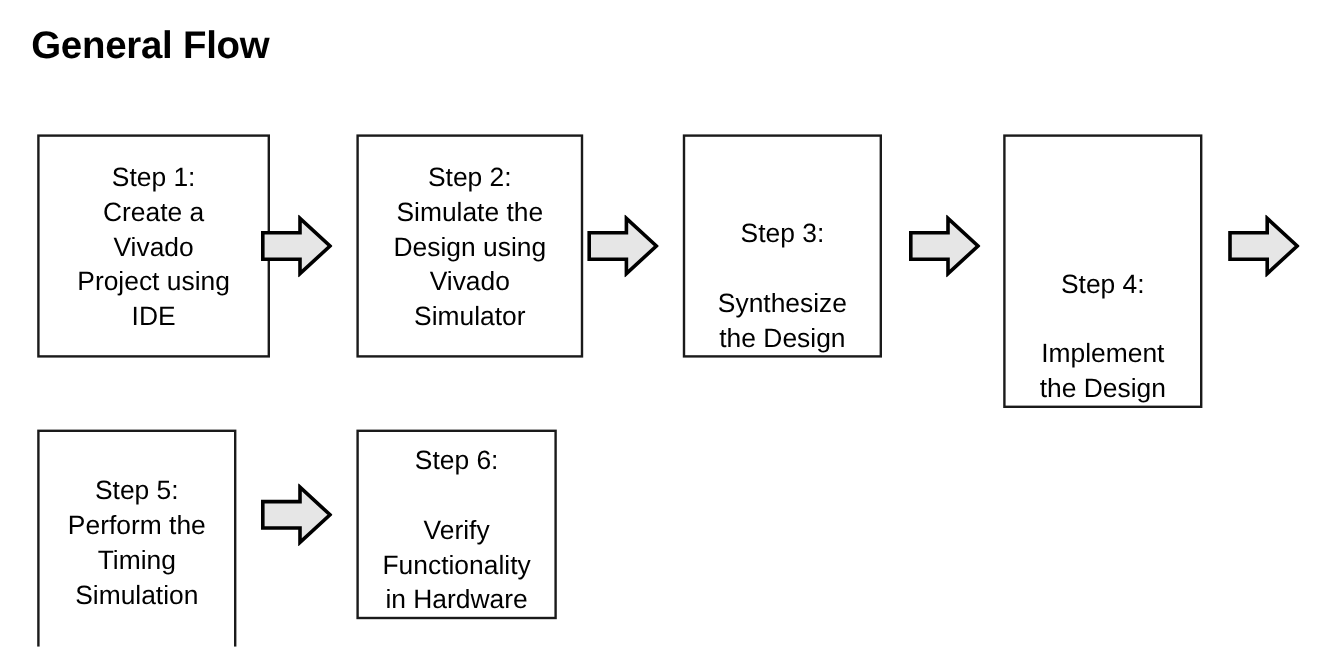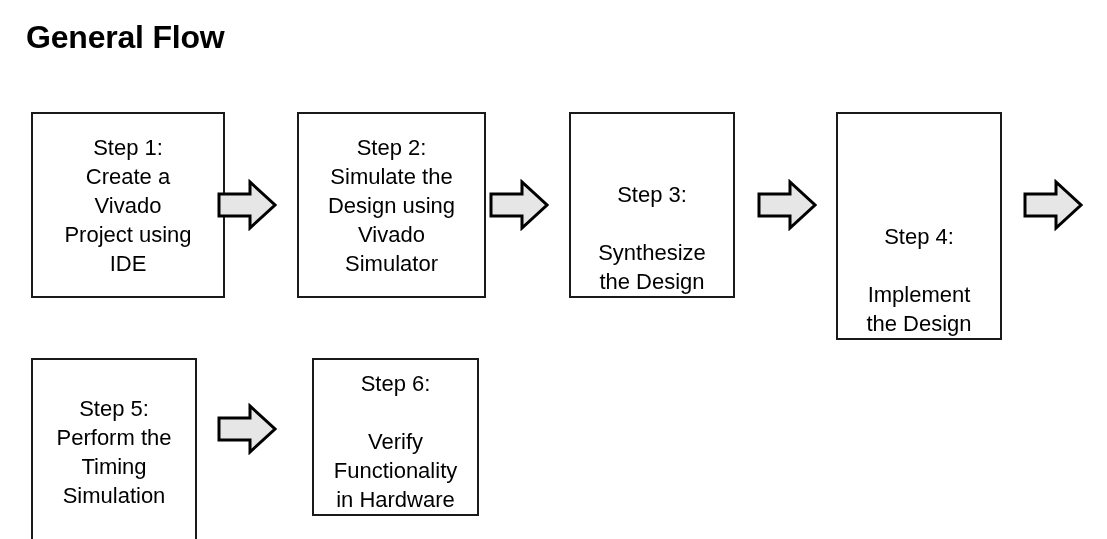--- a/index.html
+++ b/index.html
@@ -134,21 +134,21 @@
 Timing
 Simulation</div>
   </div>
 
   <div class="flow-arrow" style="left:217px; top:403px; width:60px; height:52px;">
     <svg width="60" height="52" viewBox="0 0 60 52" aria-hidden="true">
       <polygon points="2,15 33,15 33,3 58,26 33,49 33,37 2,37" fill="#e6e6e6" stroke="#000000" stroke-width="3" stroke-linejoin="miter"></polygon>
     </svg>
   </div>
 
-  <div class="flow-box v-top" style="left:312px; top:358px; width:167px; height:158px;">
+  <div class="flow-box v-top" style="left:297px; top:358px; width:167px; height:158px;">
     <div class="box-text">Step 6:
 
 Verify
 Functionality
 in Hardware</div>
   </div>
 
 </div>
 
 </body></html>

